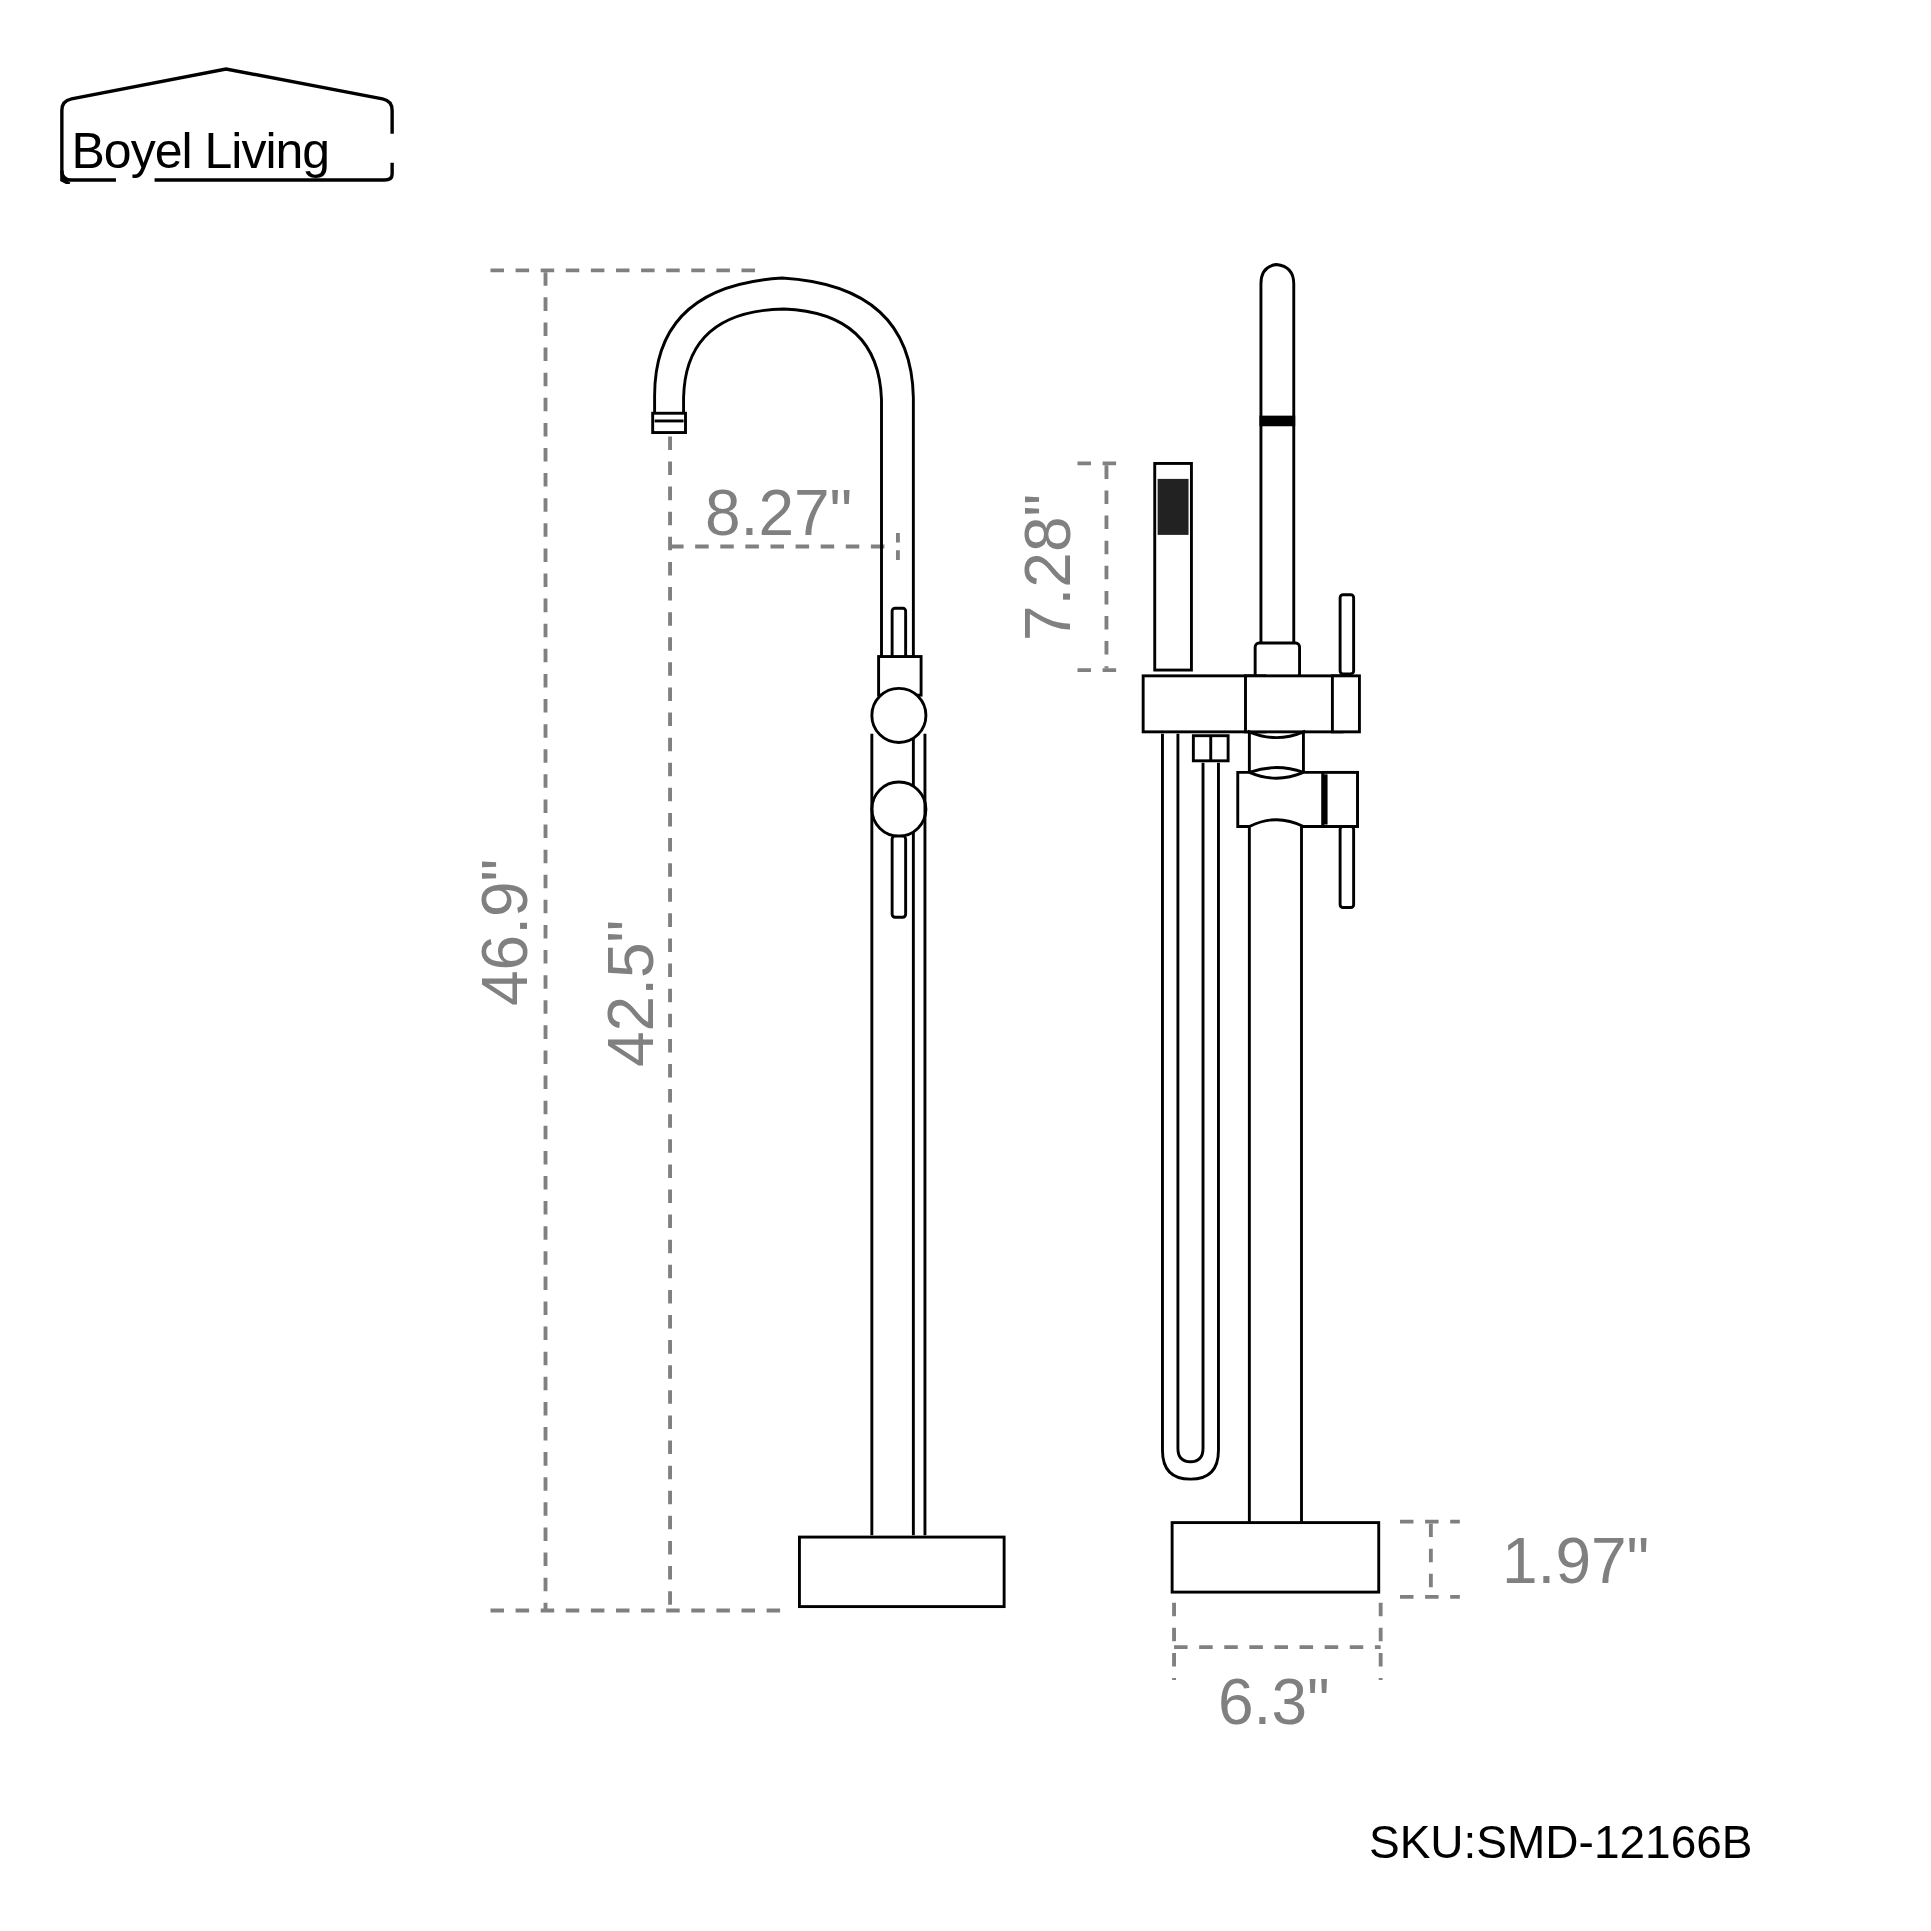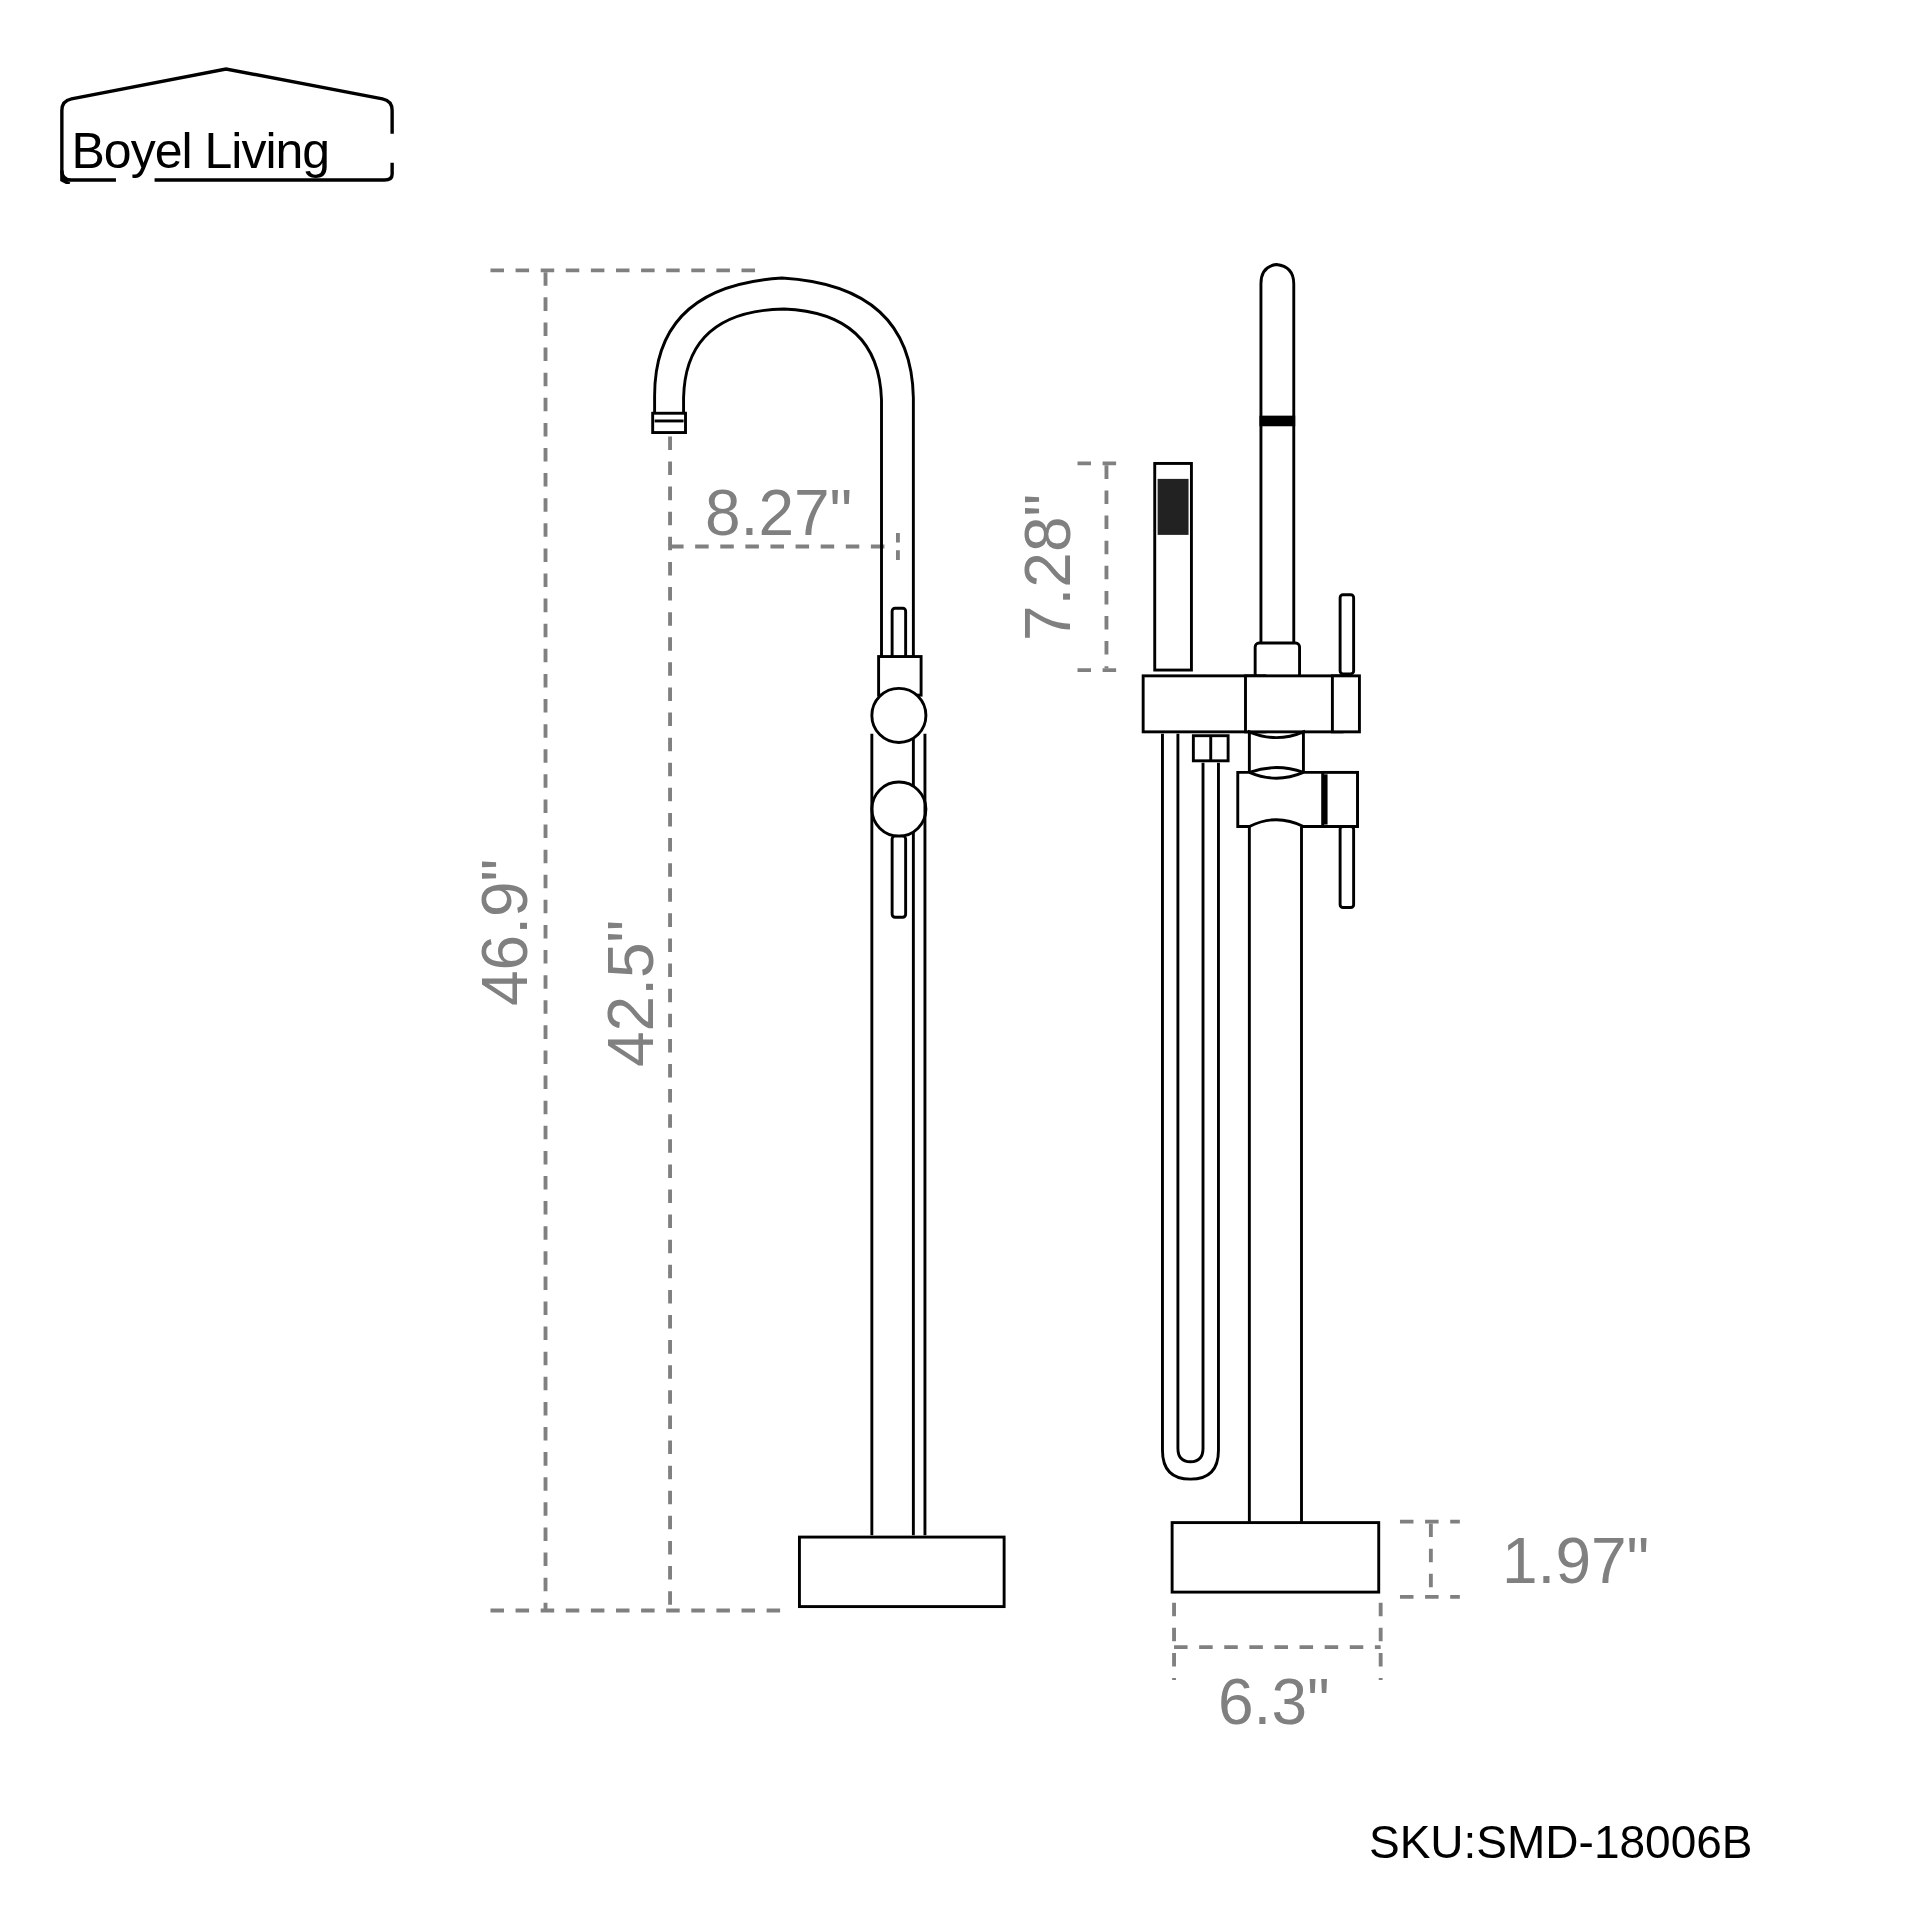--- a/index.html
+++ b/index.html
@@ -113,14 +113,14 @@
   </g>
 </svg>
 
 <span class="dim vert" style="left:473px; top:1006px;">46.9"</span>
 <span class="dim vert" style="left:599px; top:1067px;">42.5"</span>
 <span class="dim" style="left:705px; top:481px;">8.27"</span>
 <span class="dim vert" style="left:1016px; top:641px;">7.28"</span>
 <span class="dim" style="left:1502px; top:1529px;">1.97"</span>
 <span class="dim" style="left:1218px; top:1670px;">6.3"</span>
 
-<span class="sku">SKU:SMD-18006B</span>
+<span class="sku">SKU:SMD-12166B</span>
 
 
 </body></html>

